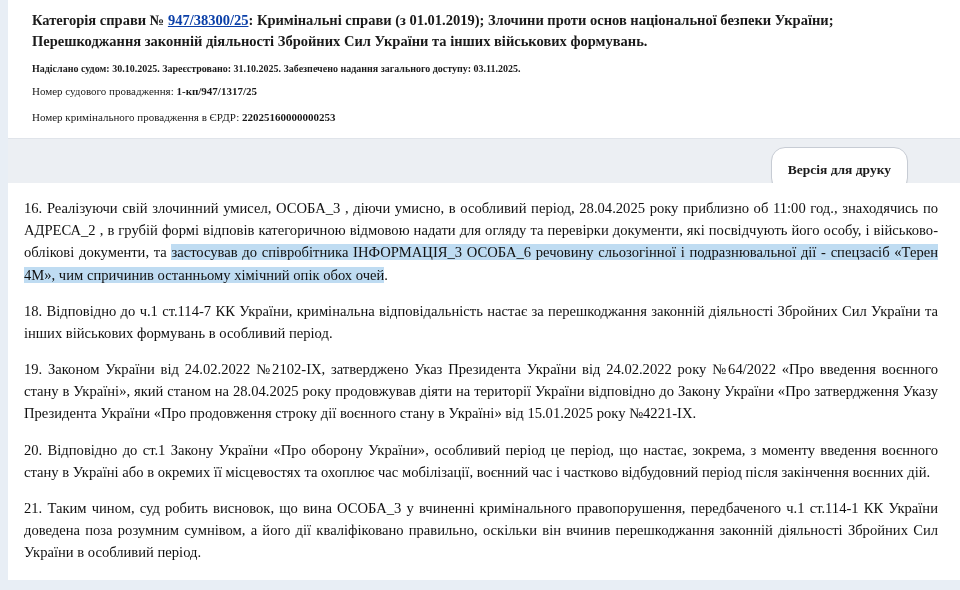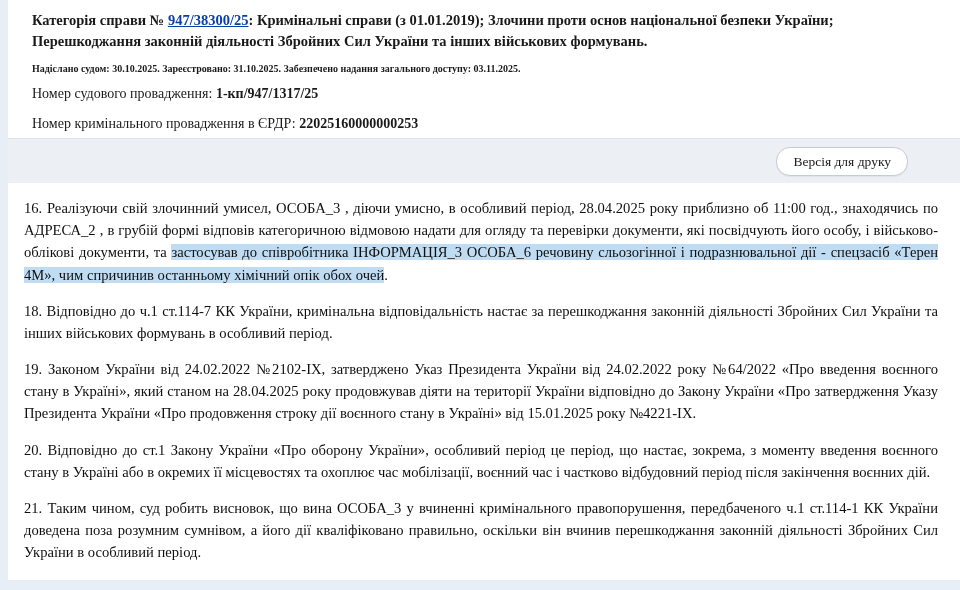--- a/index.html
+++ b/index.html
@@ -53,21 +53,21 @@
   .hdr-sub {
     font-family: "Liberation Serif", serif;
     font-size: 10px;
     font-weight: bold;
     line-height: 1.5;
     margin-top: 9px;
     color: #1a1a1a;
   }
   .hdr-small {
     font-family: "Liberation Serif", serif;
-    font-size: 14px;
+    font-size: 11px;
     line-height: 1.45;
     margin-top: 8px;
     color: #1a1a1a;
   }
   .hdr-small b {
     font-weight: bold;
   }
   .toolbar {
     position: absolute;
     left: 8px;
@@ -77,30 +77,31 @@
     background: #eceff3;
     border-top: 1px solid #e0e4ea;
     border-bottom: 1px solid #e0e4ea;
   }
   .print-btn {
     position: absolute;
     right: 52px;
     top: 8px;
     height: 27px;
     line-height: 27px;
-    padding: 0 16px;
+    padding: 8px 16px;
     background: #ffffff;
     border: 1px solid #c7ccd4;
     border-radius: 14px;
     font-family: "Liberation Serif", serif;
     font-size: 13.5px;
     color: #1a1a1a;
     cursor: pointer;
     box-shadow: 0 1px 1px rgba(0,0,0,0.05);
     white-space: nowrap;
+    font-weight: bold;
   }
   .body-block {
     position: absolute;
     left: 8px;
     top: 183px;
     width: 952px;
     height: 451px;
     background: #ffffff;
     padding: 14px 22px 0 16px;
     box-sizing: border-box;

